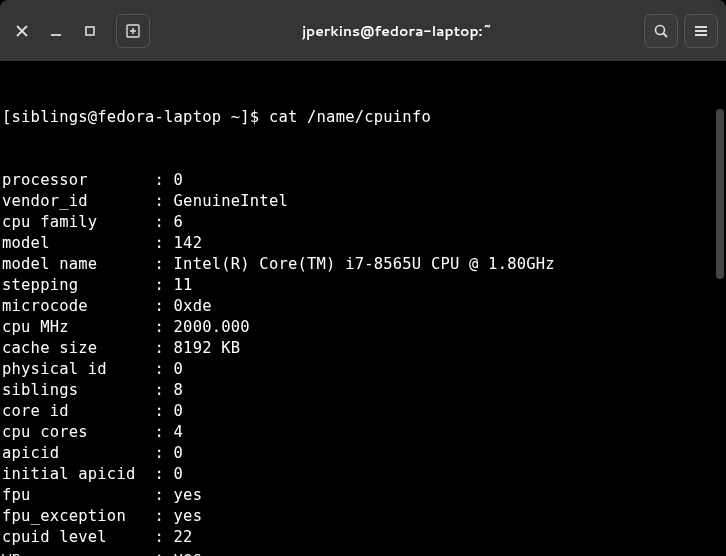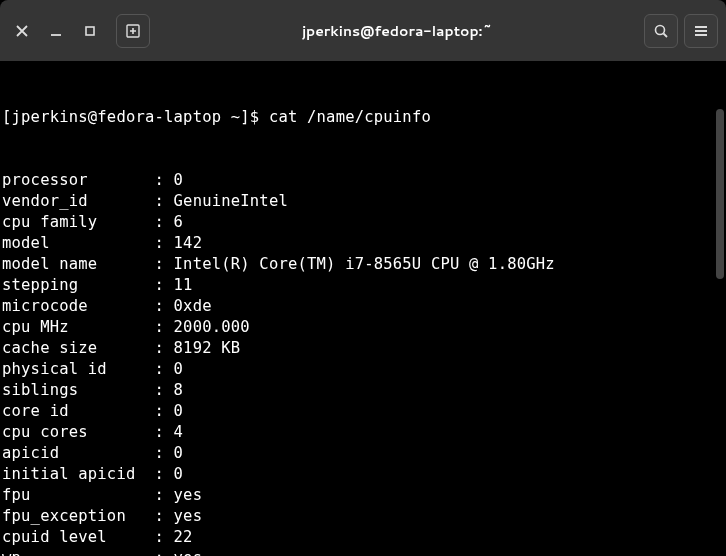--- a/index.html
+++ b/index.html
@@ -152,18 +152,18 @@
     <div class="header-btn">
       <svg viewBox="0 0 16 16">
           <path d="M2 4 L14 4 M2 8 L14 8 M2 12 L14 12" stroke="currentColor" stroke-width="1.8"></path>
         </svg>
     </div>
   </div>
 </div>
 
 <div class="terminal">
   <div class="terminal-content">
-    <div class="prompt-line"><span>[jperkins@fedora-laptop ~]$</span> <span>cat /name/cpuinfo</span></div>
+    <div class="prompt-line"><span>[siblings@fedora-laptop ~]$</span> <span>cat /name/cpuinfo</span></div>
     <div id="cpuinfo-lines"><div class="kv-line">processor       : 0</div><div class="kv-line">vendor_id       : GenuineIntel</div><div class="kv-line">cpu family      : 6</div><div class="kv-line">model           : 142</div><div class="kv-line">model name      : Intel(R) Core(TM) i7-8565U CPU @ 1.80GHz</div><div class="kv-line">stepping        : 11</div><div class="kv-line">microcode       : 0xde</div><div class="kv-line">cpu MHz         : 2000.000</div><div class="kv-line">cache size      : 8192 KB</div><div class="kv-line">physical id     : 0</div><div class="kv-line">siblings        : 8</div><div class="kv-line">core id         : 0</div><div class="kv-line">cpu cores       : 4</div><div class="kv-line">apicid          : 0</div><div class="kv-line">initial apicid  : 0</div><div class="kv-line">fpu             : yes</div><div class="kv-line">fpu_exception   : yes</div><div class="kv-line">cpuid level     : 22</div><div class="kv-line">wp              : yes</div></div>
     
   </div>
   <div class="scrollbar"></div>
 </div>
 
 </body></html>

